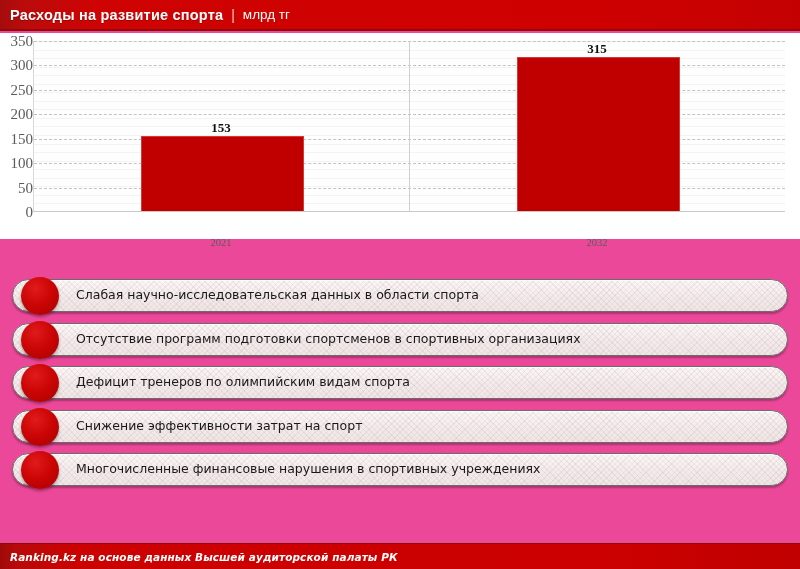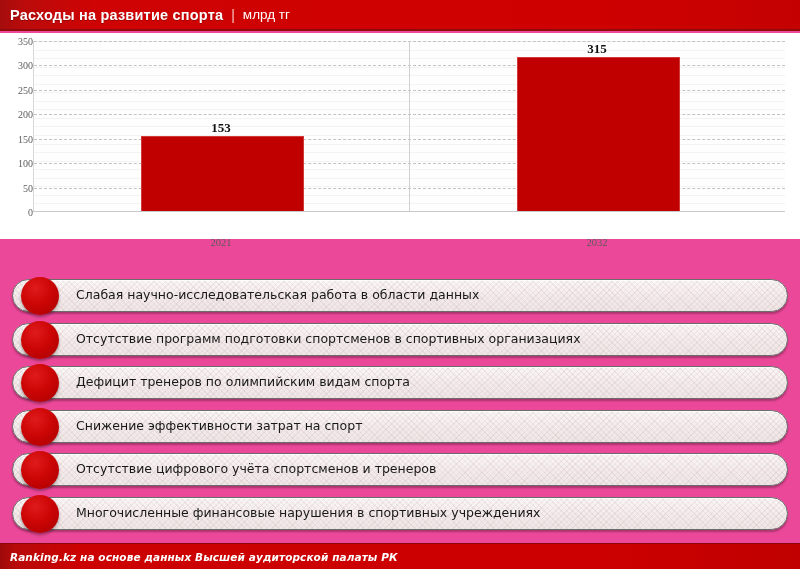--- a/index.html
+++ b/index.html
@@ -76,21 +76,21 @@
     position: absolute;
     top: 0; bottom: 0;
     width: 1px;
     background: #cfcfcf;
   }
   .y-tick {
     position: absolute;
     right: 772px;
     width: 28px;
     text-align: right;
-    font-size: 10px;
+    font-size: 15px;
     color: #5b5b5b;
     transform: translateY(-50%);
     font-family: "Liberation Serif","DejaVu Serif",serif;
   }
   #y-axis-labels { position: absolute; left: 0; top: 8px; width: 805px; height: 171px; }
 
   .bar {
     position: absolute;
     bottom: 0;
     background: #c00000;
@@ -226,41 +226,36 @@
         <div class="x-tick" style="left: 221px; top: 0px;">2021</div>
         <div class="x-tick" style="left: 597px; top: 0px;">2032</div>
       </div>
   </div>
 
 
   <div id="barriers-list">
       <div class="barrier-row">
         <div class="pill"></div>
         <div class="bullet"></div>
-        <div class="barrier-label">Слабая научно-исследовательская работа в области данных</div>
+        <div class="barrier-label">Слабая научно-исследовательская данных в области спорта</div>
       </div>
       <div class="barrier-row">
         <div class="pill"></div>
         <div class="bullet"></div>
         <div class="barrier-label">Отсутствие программ подготовки спортсменов в спортивных организациях</div>
       </div>
       <div class="barrier-row">
         <div class="pill"></div>
         <div class="bullet"></div>
         <div class="barrier-label">Дефицит тренеров по олимпийским видам спорта</div>
       </div>
       <div class="barrier-row">
         <div class="pill"></div>
         <div class="bullet"></div>
         <div class="barrier-label">Снижение эффективности затрат на спорт</div>
-      </div>
-      <div class="barrier-row">
-        <div class="pill"></div>
-        <div class="bullet"></div>
-        <div class="barrier-label">Отсутствие цифрового учёта спортсменов и тренеров</div>
       </div>
       <div class="barrier-row">
         <div class="pill"></div>
         <div class="bullet"></div>
         <div class="barrier-label">Многочисленные финансовые нарушения в спортивных учреждениях</div>
       </div>
     </div>
 
   <div id="footer">
     <span class="credit">Ranking.kz на основе данных Высшей аудиторской палаты РК</span>

